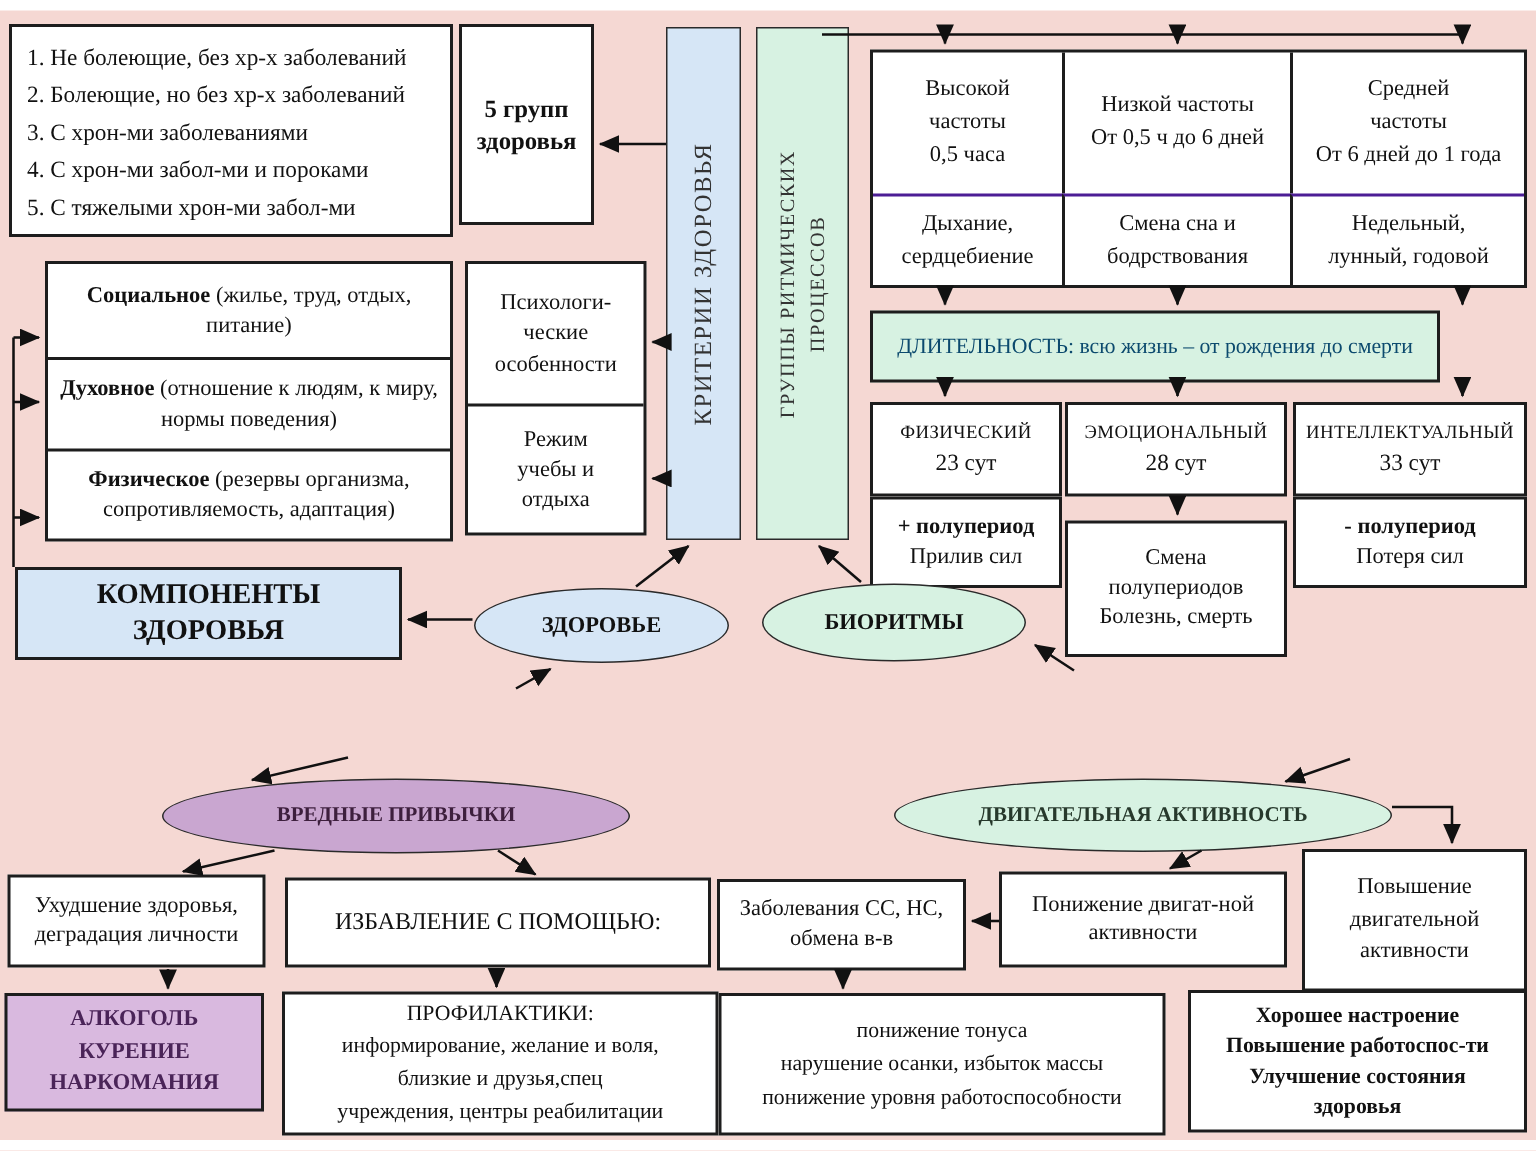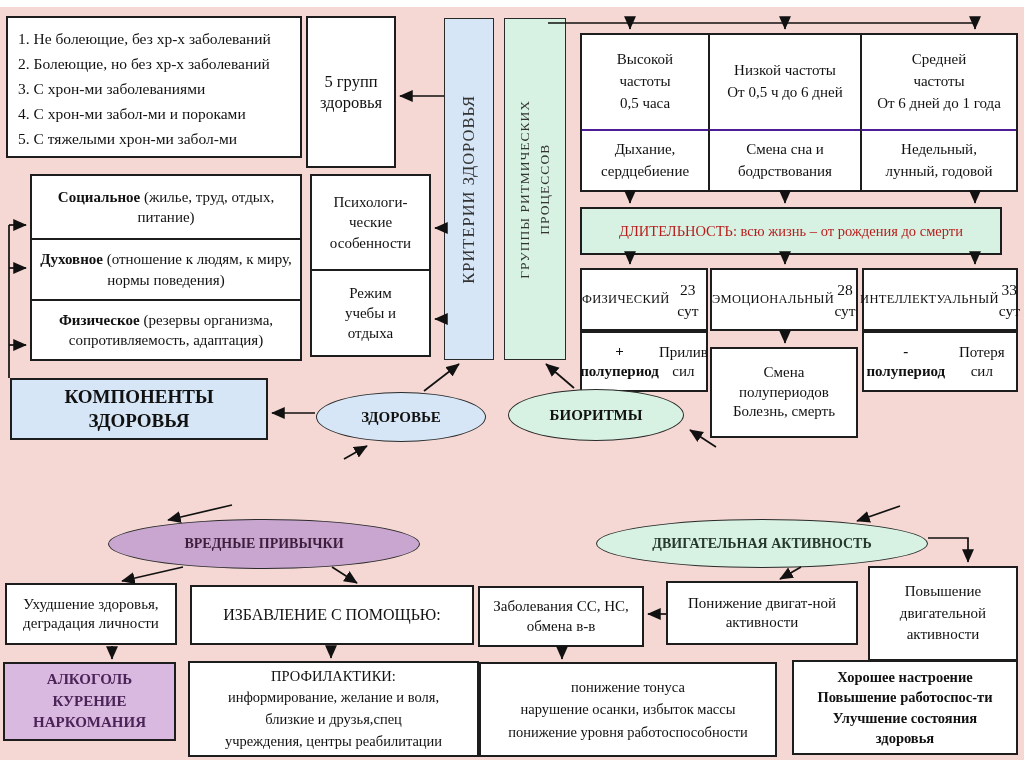--- a/index.html
+++ b/index.html
@@ -23,21 +23,21 @@
   .grid-table{position:absolute;background:#fff;border:2px solid #1d1d1d;box-sizing:border-box;
        display:grid;font-size:15px;}
   .grid-table > div{display:flex;align-items:center;justify-content:center;text-align:center;
        white-space:pre-line;line-height:1.45;box-sizing:border-box;padding:2px 4px;}
   .bl{border-left:2px solid #1d1d1d;}
   .bt{border-top:2px solid #4c1d95;}
   .vcol{position:absolute;border:1.6px solid #2a2a2a;box-sizing:border-box;
        display:flex;align-items:center;justify-content:center;}
   .vtext{writing-mode:vertical-rl;transform:rotate(180deg);white-space:pre-line;
        text-align:center;letter-spacing:1px;color:#333;line-height:1.5;}
-  .cycle{flex-direction:row;}
+  .cycle{flex-direction:column;}
   .cycle .cname{font-size:12.5px;letter-spacing:.3px;}
   .cycle .cval{font-size:15.5px;margin-top:2px;}
   .hp-title{font-weight:bold;font-size:15px;}
   .hp-sub{font-size:15px;margin-top:1px;}
   svg.overlay{position:absolute;left:0;top:0;z-index:6;pointer-events:none;}
   svg.overlay line, svg.overlay polyline{stroke:#111;stroke-width:1.7;fill:none;}
 </style>
 </head>
 <body>
 
@@ -47,21 +47,21 @@
   <div class="strip" style="top:760px;height:7px;"></div>
 
   <div class="list-box" style="left:6px;top:16px;width:296px;height:142px;">
     <div>1. Не болеющие, без хр-х заболеваний</div>
     <div>2. Болеющие, но без хр-х заболеваний</div>
     <div>3. С хрон-ми заболеваниями</div>
     <div>4. С хрон-ми забол-ми и пороками</div>
     <div>5. С тяжелыми хрон-ми забол-ми</div>
   </div>
 
-  <div class="box" style="left:306px;top:16px;width:90px;height:152px;font-size:16.5px;padding:18px;">5 групп здоровья</div>
+  <div class="box" style="left:306px;top:16px;width:90px;height:134px;font-size:16.5px;padding:18px;font-weight:bold;">5 групп здоровья</div>
 
   <div class="stack" style="left:30px;top:174px;width:272px;height:187px;grid-template-rows:62px 61px 1fr;">
     <div>
         <span>
       <b>Социальное</b><span> (жилье, труд, отдых, питание)</span></span>
     </div>
     <div>
         <span>
       <b>Духовное</b><span> (отношение к людям, к миру, нормы поведения)</span></span>
     </div>
@@ -98,21 +98,21 @@
 частоты
 От 6 дней до 1 года</div>
     <div class="bt">Дыхание,
 сердцебиение</div>
     <div class="bl bt">Смена сна и
 бодрствования</div>
     <div class="bl bt">Недельный,
 лунный, годовой</div>
   </div>
 
-  <div class="box fill-green" style="left:580px;top:207px;width:422px;height:48px;font-size:14.5px;color:#b91c1c;">ДЛИТЕЛЬНОСТЬ: всю жизнь – от рождения до смерти</div>
+  <div class="box fill-green" style="left:580px;top:207px;width:380px;height:48px;font-size:14.5px;color:#0c4a6e;">ДЛИТЕЛЬНОСТЬ: всю жизнь – от рождения до смерти</div>
 
   <div class="box cycle" style="left:580px;top:268px;width:128px;height:63px;">
     <div class="cname">ФИЗИЧЕСКИЙ</div>
     <div class="cval">23 сут</div>
   </div>
   <div class="box cycle" style="left:710px;top:268px;width:148px;height:63px;">
     <div class="cname">ЭМОЦИОНАЛЬНЫЙ</div>
     <div class="cval">28 сут</div>
   </div>
   <div class="box cycle" style="left:862px;top:268px;width:156px;height:63px;">

